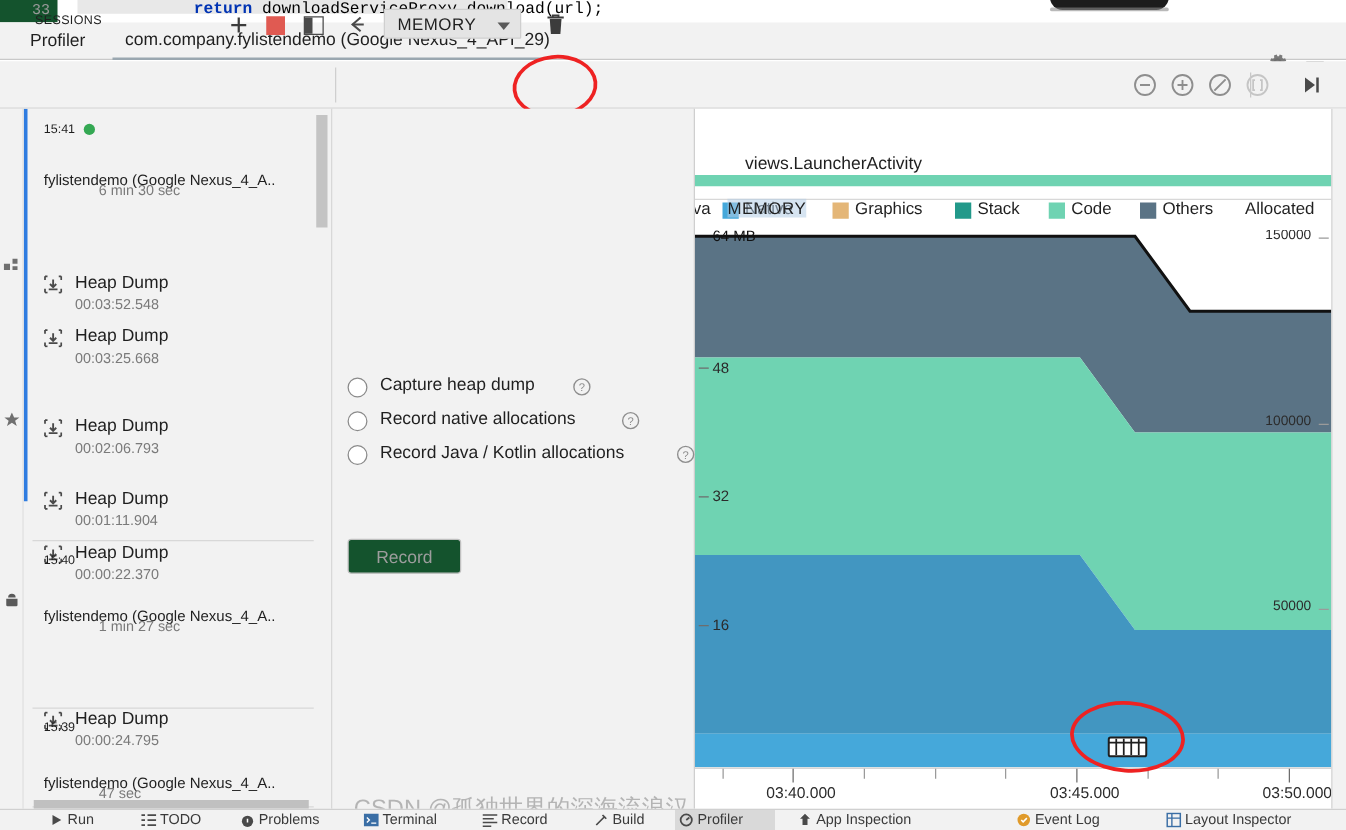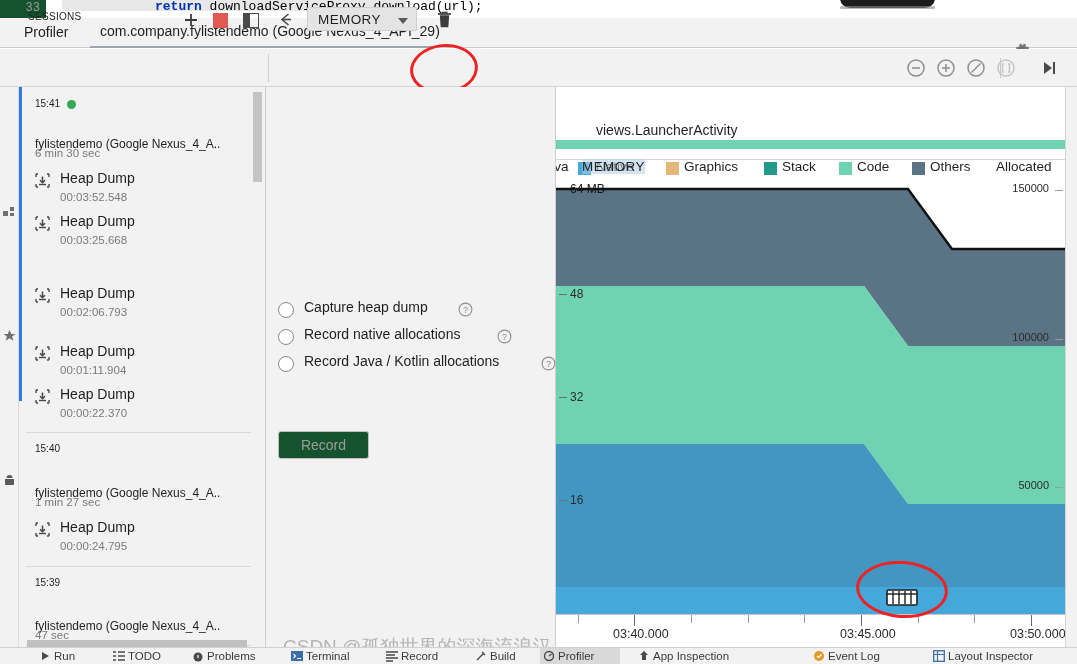--- a/index.html
+++ b/index.html
@@ -147,22 +147,22 @@
   .session-group{ position:relative; }
   .sel-bar{
     position:absolute; left:0; top:0; width:3px; background:#2f7ce0;
   }
   .sess-time{ font-size:10px; color:#1f1f1f; }
   .sess-dot{
     display:inline-block; width:9px; height:9px; border-radius:50%;
     background:#34a853; margin-left:7px; vertical-align:middle;
   }
   .sess-app{ font-size:12px; color:#1f1f1f; margin-top:16px; }
-  .sess-dur{ font-size:11.5px; color:#7a7a7a; margin-top:5px; }
-  .heap-row{ position:relative; height:42px; }
+  .sess-dur{ font-size:11.5px; color:#7a7a7a; margin-top:5px;margin-left:44px; }
+  .heap-row{ position:relative; height:42px;margin-top:47px; }
   .heap-ico{ position:absolute; left:16px; top:3px; width:15px; height:15px; }
   .heap-label{ position:absolute; left:41px; top:0px; font-size:14px; color:#1f1f1f; }
   .heap-time{ position:absolute; left:41px; top:21px; font-size:11.5px; color:#7a7a7a; }
   .sess-sep{
     position:absolute; left:7px; width:233px; height:1px; background:#d8d8d8;
   }
   .sess-scrollbar{
     position:absolute; left:253px; top:92px; width:9px; height:90px;
     background:#c4c4c4; border-radius:0;
   }

